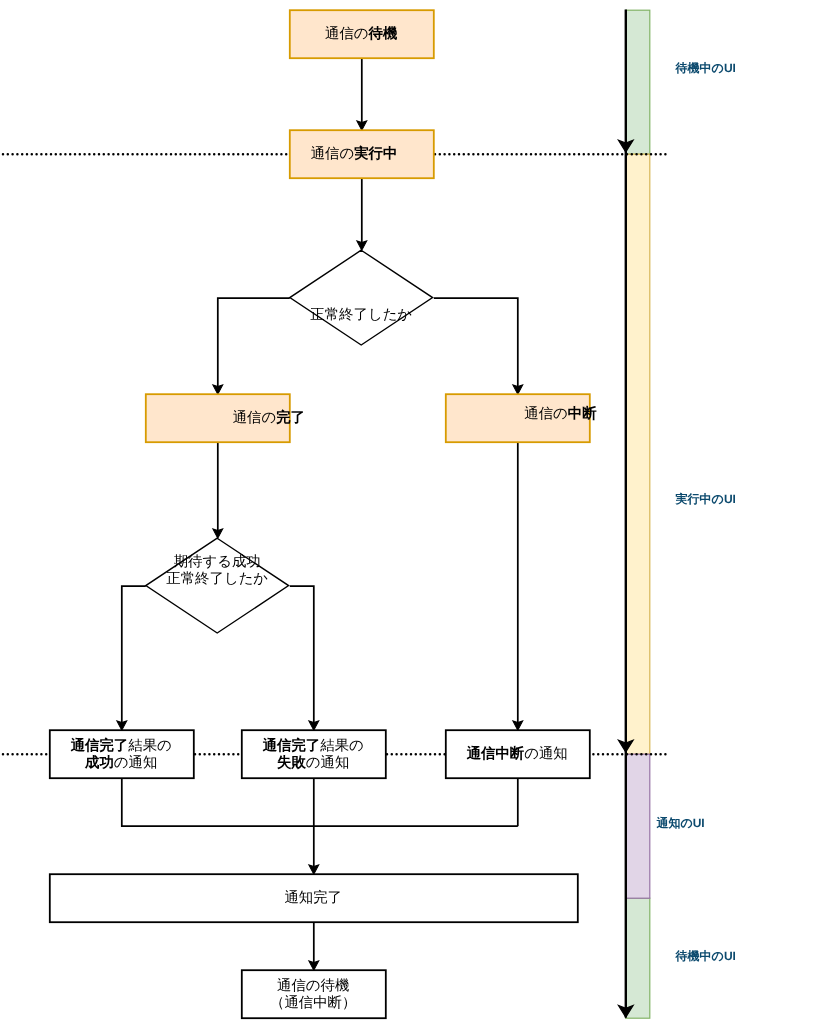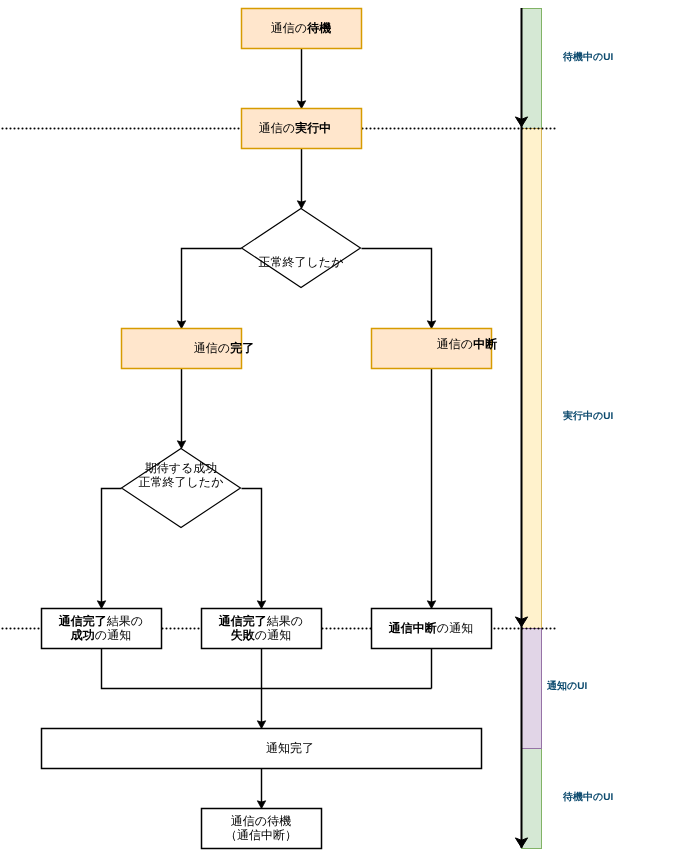--- a/index.html
+++ b/index.html
@@ -124,21 +124,21 @@
         <div class="ln"><b>通信完了</b><span>結果の</span></div>
         <div class="ln"><b>成功</b><span>の通知</span></div>
       </div>
       <div class="node-text" style="left: 201px; top: 608px; width: 120px; height: 40px;">
         <div class="ln"><b>通信完了</b><span>結果の</span></div>
         <div class="ln"><b>失敗</b><span>の通知</span></div>
       </div>
       <div class="node-text" style="left: 371px; top: 608px; width: 120px; height: 40px;">
         <div class="ln"><b>通信中断</b><span>の通知</span></div>
       </div>
-      <div class="node-text" style="left: 41px; top: 728px; width: 440px; height: 40px; padding-left: 29px;">
+      <div class="node-text" style="left: 41px; top: 728px; width: 440px; height: 40px;">
         <div class="ln"><span>通知完了</span></div>
       </div>
       <div class="node-text" style="left: 201px; top: 808px; width: 120px; height: 40px;">
         <div class="ln"><span>通信の待機</span></div>
         <div class="ln"><span>（通信中断）</span></div>
       </div>
       <div class="lane-label" style="left: 563px; top: 51px;">待機中のUI</div>
       <div class="lane-label" style="left: 563px; top: 378px; margin-top: 32px;">実行中のUI</div>
       <div class="lane-label" style="left: 547px; top: 680px;">通知のUI</div>
       <div class="lane-label" style="left: 563px; top: 791px;">待機中のUI</div>

